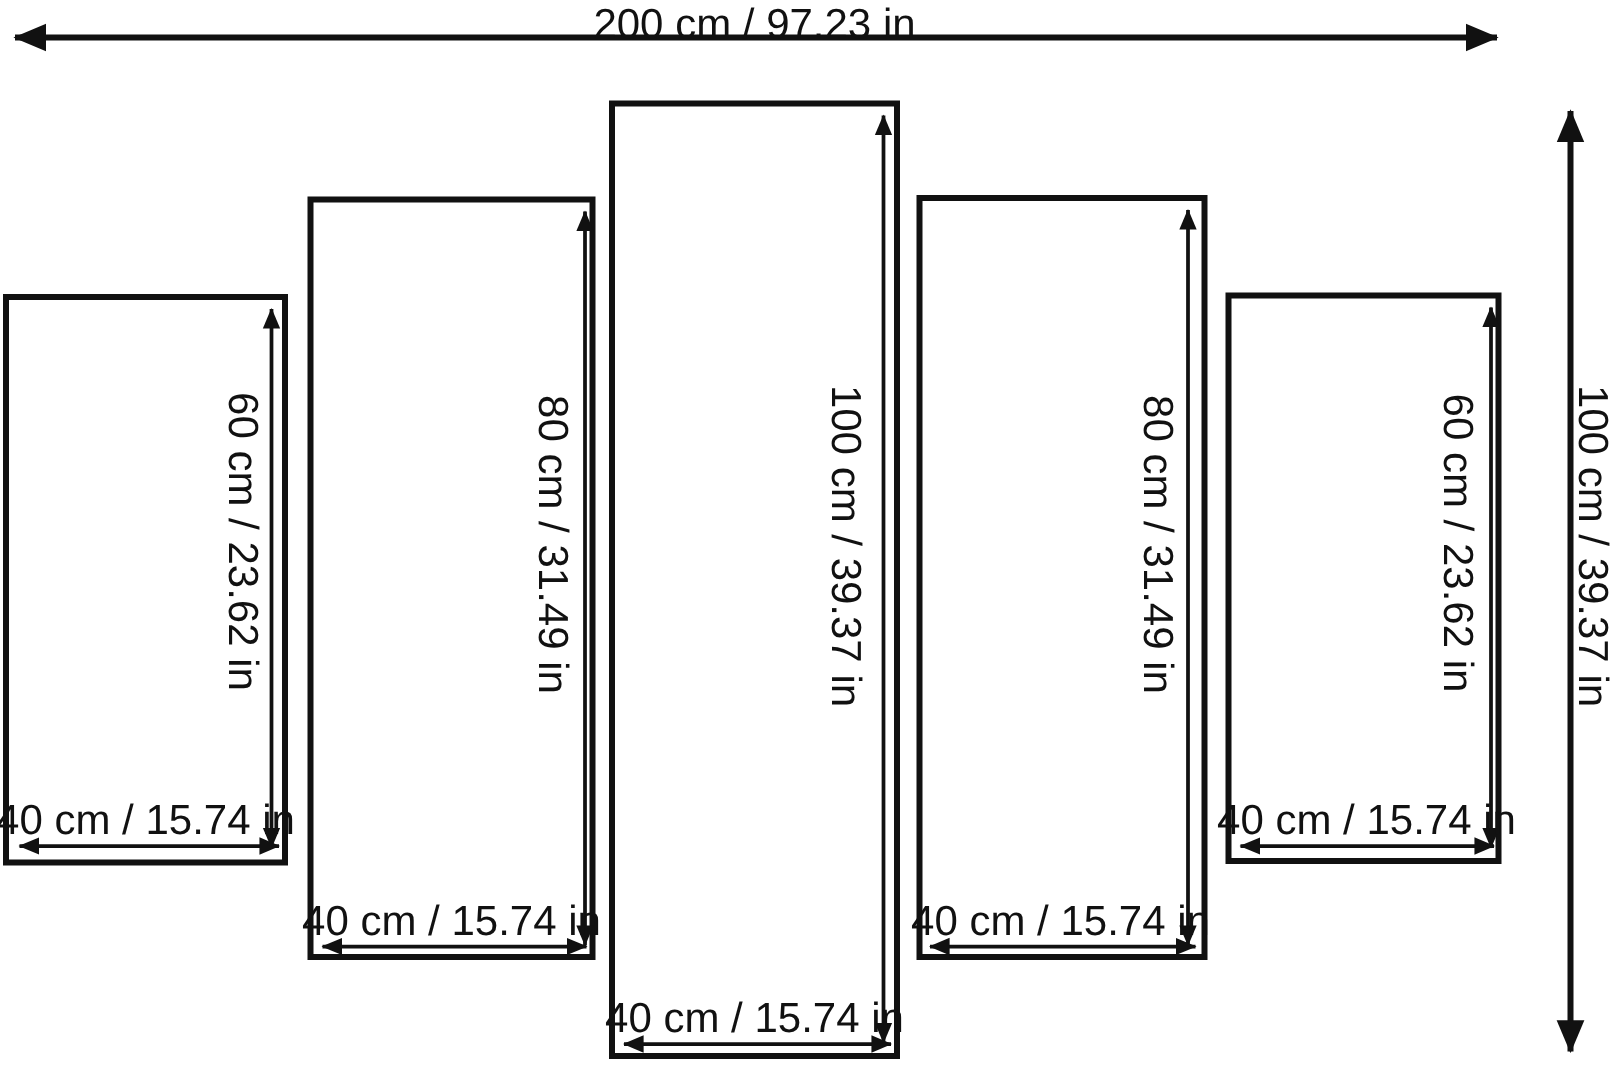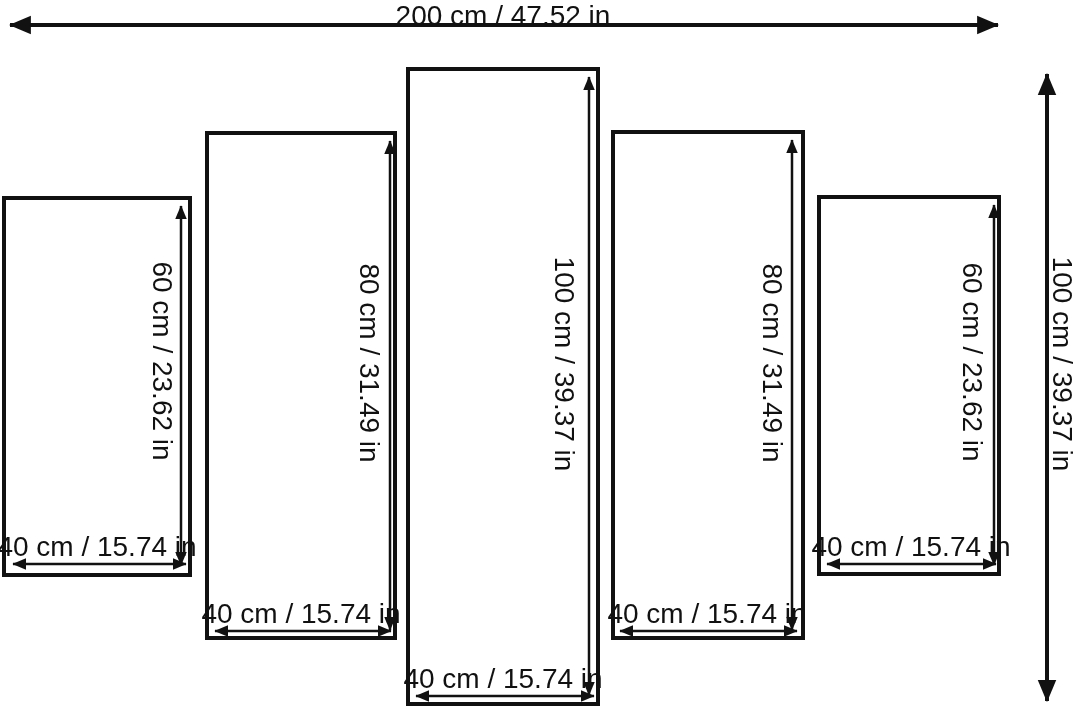--- a/index.html
+++ b/index.html
@@ -95,21 +95,21 @@
     <line class="inner-dim" x1="589" y1="77" x2="589" y2="695" marker-start="url(#arr)" marker-end="url(#arr)"></line>
     <line class="inner-dim" x1="416" y1="696" x2="594" y2="696" marker-start="url(#arr)" marker-end="url(#arr)"></line>
 
     <line class="inner-dim" x1="792" y1="140" x2="792" y2="630" marker-start="url(#arr)" marker-end="url(#arr)"></line>
     <line class="inner-dim" x1="620" y1="631" x2="797" y2="631" marker-start="url(#arr)" marker-end="url(#arr)"></line>
 
     <line class="inner-dim" x1="994" y1="205" x2="994" y2="565" marker-start="url(#arr)" marker-end="url(#arr)"></line>
     <line class="inner-dim" x1="827" y1="564" x2="996" y2="564" marker-start="url(#arr)" marker-end="url(#arr)"></line>
   </svg>
 
-  <div class="dim-label h-label title-label">200 cm / 47.52 in</div>
+  <div class="dim-label h-label title-label">200 cm / 97.23 in</div>
   <div class="dim-label v-label overall-height">100 cm / 39.37 in</div>
 
   <div class="dim-label v-label h-label-1">60 cm / 23.62 in</div>
   <div class="dim-label v-label h-label-2">80 cm / 31.49 in</div>
   <div class="dim-label v-label h-label-3">100 cm / 39.37 in</div>
   <div class="dim-label v-label h-label-4">80 cm / 31.49 in</div>
   <div class="dim-label v-label h-label-5">60 cm / 23.62 in</div>
 
   <div class="dim-label h-label w-label-1">40 cm / 15.74 in</div>
   <div class="dim-label h-label w-label-2">40 cm / 15.74 in</div>

